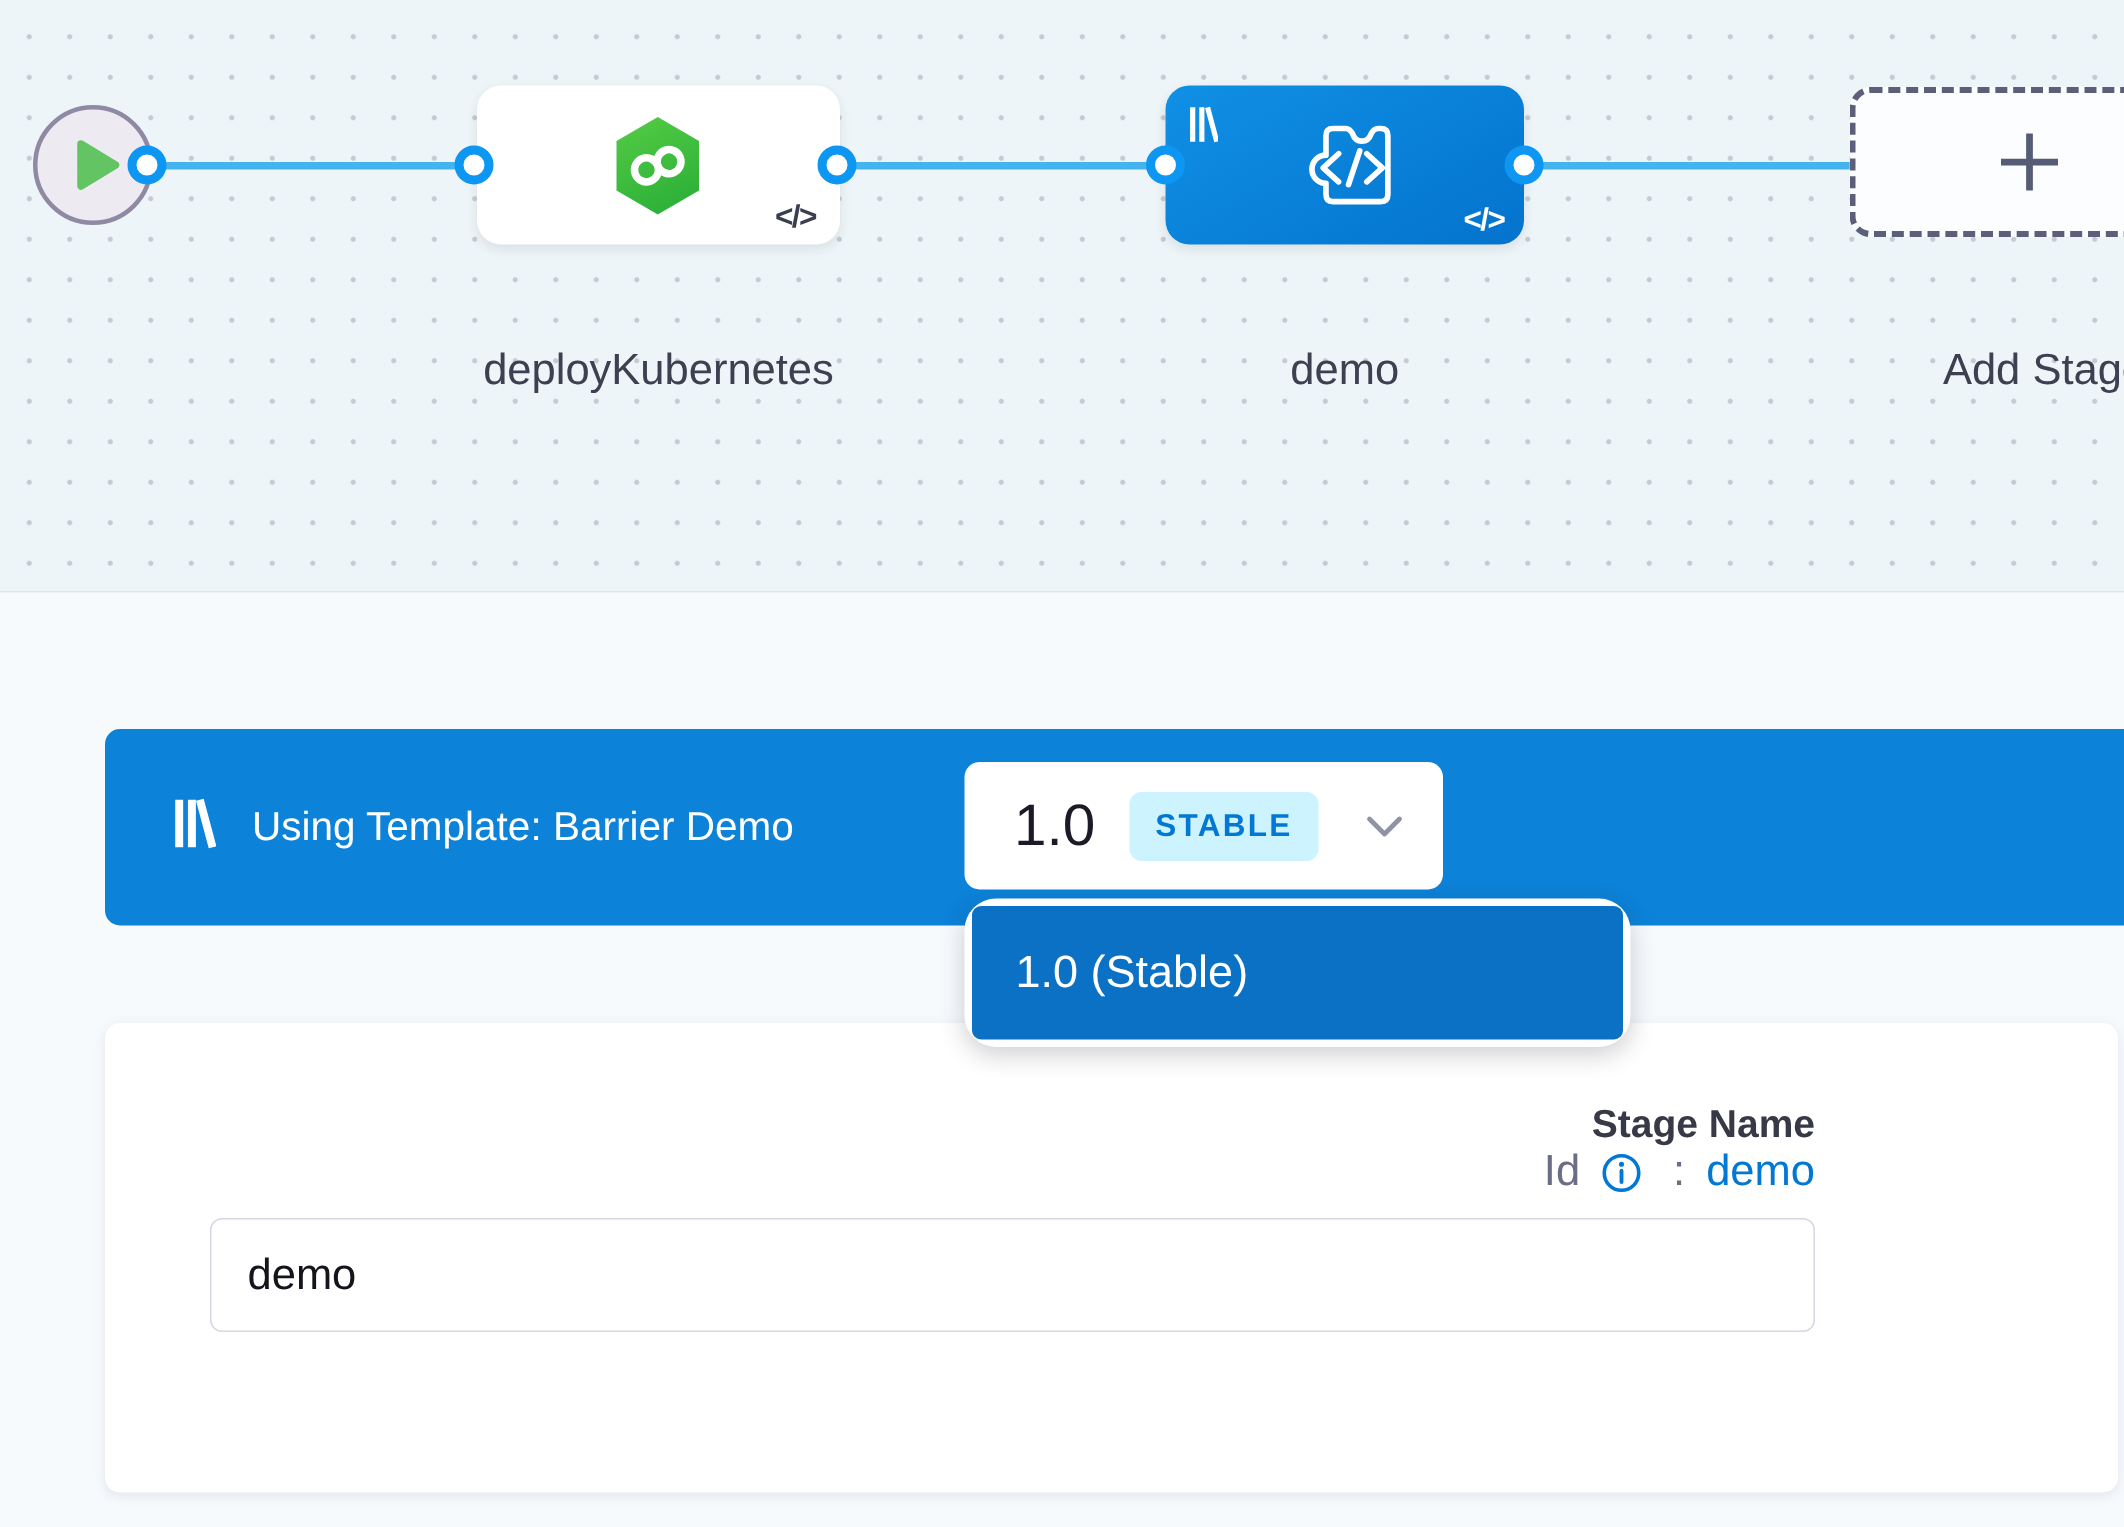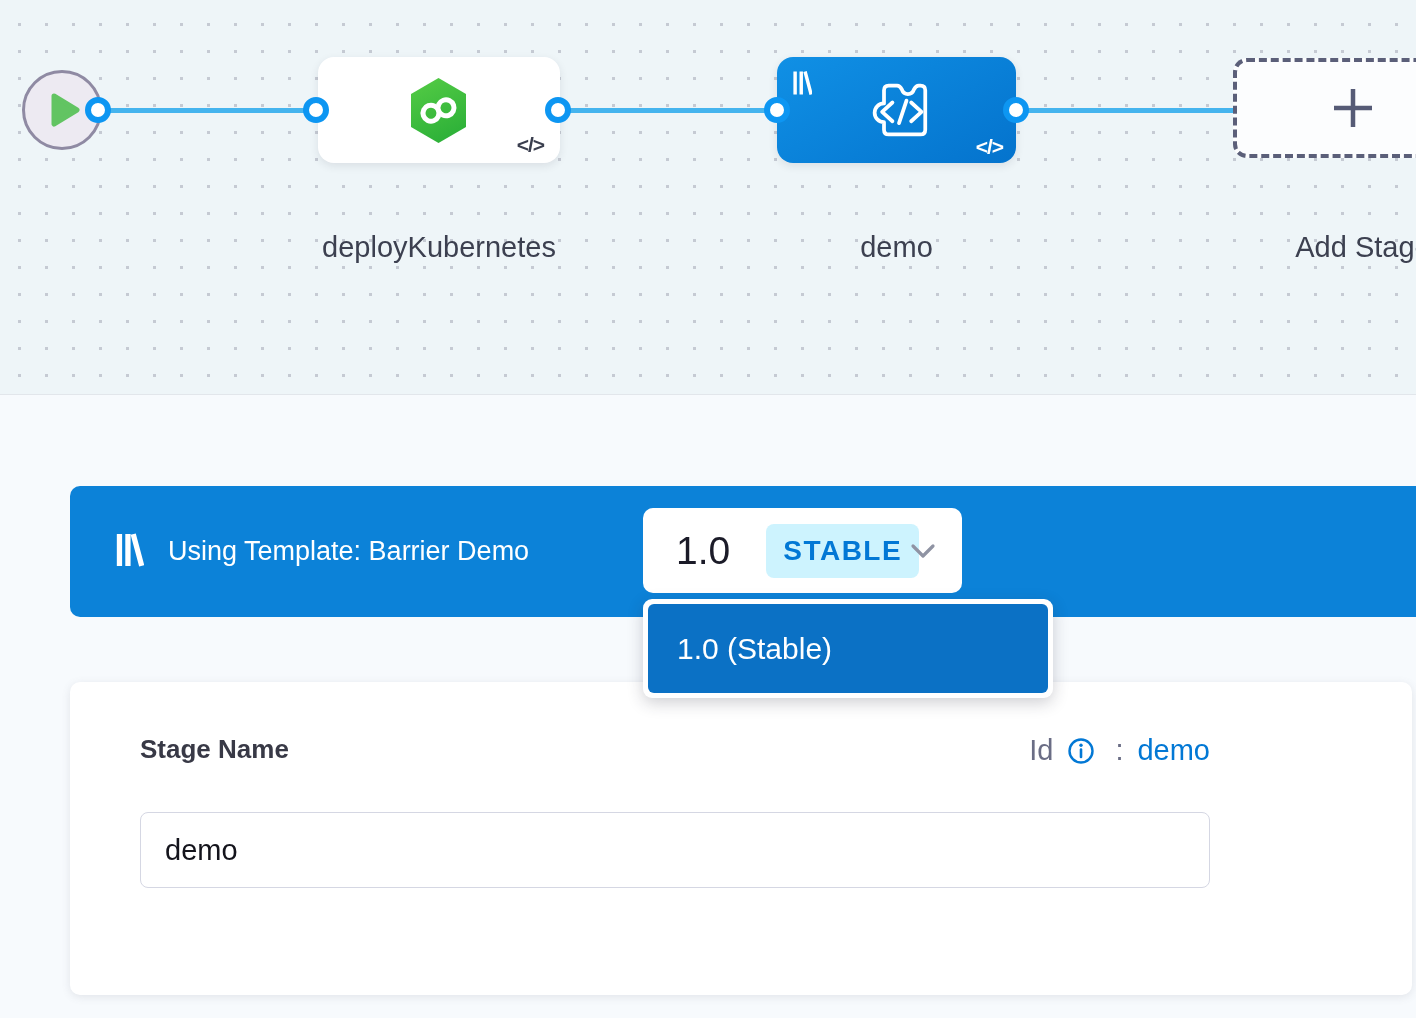--- a/index.html
+++ b/index.html
@@ -66,47 +66,47 @@
   }
   .banner-icon { margin-left: 44px; color: #ffffff; flex: 0 0 auto; }
   .banner-text { margin-left: 24px; color: #ffffff; font-size: 27px; font-weight: 500; }
   .version-select {
     position: absolute; left: 573px; top: 22px; width: 319px; height: 85px;
     background: #ffffff; border-radius: 10px;
     display: flex; align-items: center; cursor: pointer;
   }
   .version-number { margin-left: 33px; font-size: 39px; font-weight: 500; color: #1b1b28; }
   .version-badge {
-    margin-left: 36px; background: #cdf3fe; color: #0278d5;
-    font-size: 28px; font-weight: 700; letter-spacing: 1.5px;
+    margin-left: 23px; background: #cdf3fe; color: #0278d5;
+    font-size: 21px; font-weight: 700; letter-spacing: 1.5px;
     padding: 11px 17px; border-radius: 8px;
   }
   .chevron { position: absolute; right: 26px; top: 34px; color: #8f93a3; }
 
   
   .version-menu {
-    position: absolute; left: 643px; top: 599px; width: 410px; height: 99px;
-    background: #ffffff; border-radius: 9px; z-index: 5;
+    position: absolute; left: 643px; top: 599px; width: 444px; height: 99px;
+    background: #ffffff; border-radius: 21px; z-index: 5;
     box-shadow: 0 5px 16px rgba(40,41,61,.22); padding: 5px;
   }
   .menu-item {
     width: 100%; height: 100%; background: #0b71c5; border-radius: 6px;
     display: flex; align-items: center; cursor: pointer;
   }
   .menu-item-text { margin-left: 29px; color: #ffffff; font-size: 30px; }
 
   
   .card {
     position: absolute; left: 70px; top: 682px; width: 1342px; height: 313px;
     background: #ffffff; border-radius: 10px;
     box-shadow: 0 2px 8px rgba(96,97,112,.14);
   }
   .form-row {
     position: absolute; left: 70px; top: 52px; width: 1070px; height: 40px;
-    display: flex; justify-content: space-between; align-items: flex-start;
+    display: flex; justify-content: space-between; align-items: flex-end; flex-direction: column;
   }
   .field-label { font-size: 26px; font-weight: 700; color: #383946; }
   .id-group { display: flex; align-items: center; gap: 14px; font-size: 29px; }
   .id-label { color: #6a6d85; }
   .id-sep { color: #6a6d85; margin-left: 6px; }
   .id-value { color: #0278d5; }
   .info-icon { display: inline-flex; color: #0278d5; cursor: pointer; }
   .name-input {
     position: absolute; left: 70px; top: 130px; width: 1070px; height: 76px;
     border: 1px solid #d5d7e3; border-radius: 8px; background: #fff;

